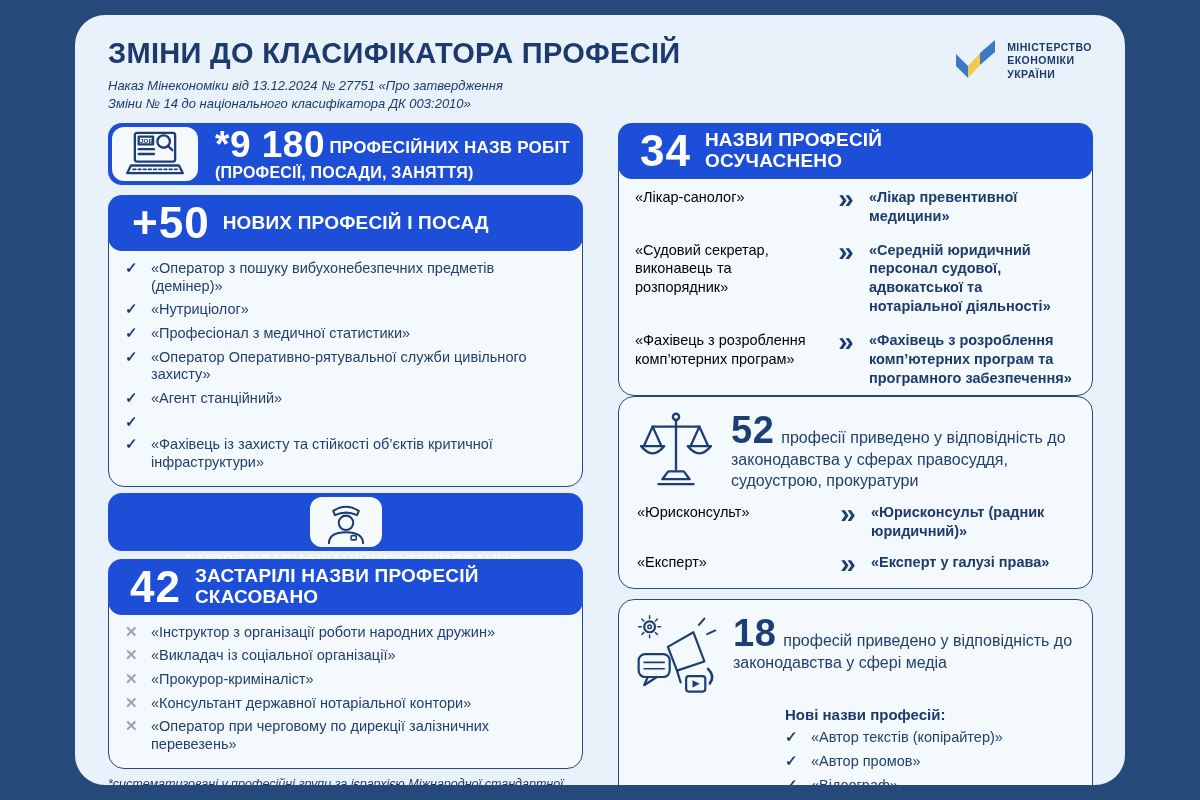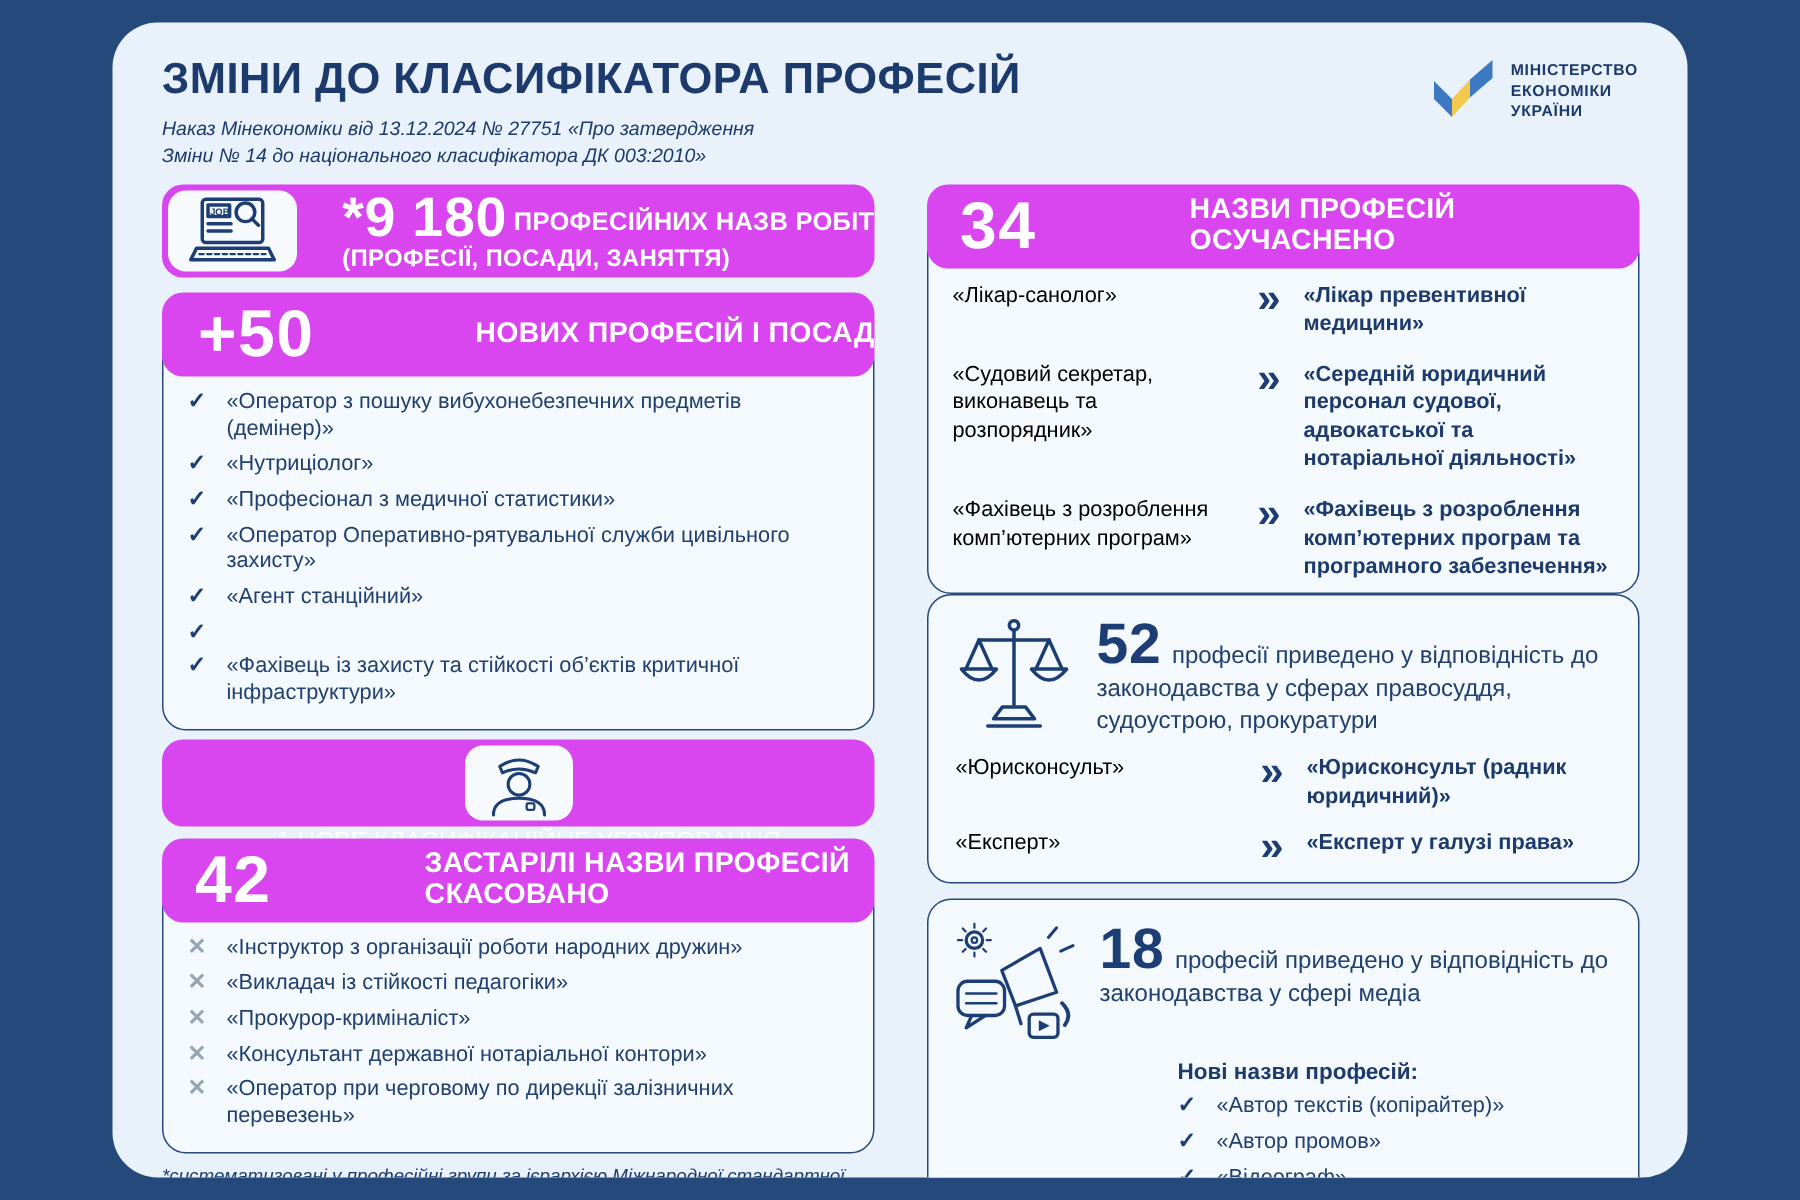--- a/index.html
+++ b/index.html
@@ -18,22 +18,22 @@
   .header { position:relative; margin-bottom:10px; }
   .title { font-size:29px; font-weight:bold; letter-spacing:0.3px; color:#1c3a6b; }
   .subtitle { margin-top:7px; font-style:italic; font-size:13px; line-height:1.38; color:#1c3a6b; font-weight:500; white-space:pre-line; }
   .logo { position:absolute; right:0; top:2px; display:flex; align-items:center; gap:9px; }
   .logo-text { font-size:10.5px; font-weight:bold; line-height:1.3; letter-spacing:0.5px; color:#1c3a6b; }
   
   .cols { display:flex; gap:35px; }
   .col { width:475px; flex:0 0 475px; }
   
   .bar {
-    background:#d946ef; border-radius:14px; color:#fff;
-    display:flex; align-items:center; position:relative; z-index:2;justify-content:space-between;
+    background:#1d4ed8; border-radius:14px; color:#fff;
+    display:flex; align-items:center; position:relative; z-index:2;
   }
   .chip {
     background:#f6fafd; border-radius:12px; margin:4px;
     display:flex; align-items:center; justify-content:center; flex:0 0 auto;
   }
   .bar1 { height:62px; margin-bottom:10px; }
   .bar1 .chip { width:86px; height:54px; }
   .bar1-text { padding-left:13px; line-height:1.05; }
   .num-xl { font-size:37px; font-weight:800; letter-spacing:0.5px; vertical-align:-4px; }
   .bar-label { font-size:17px; font-weight:600; letter-spacing:0.2px; }
@@ -182,21 +182,21 @@
           <span class="bar-label">ЗАСТАРІЛІ НАЗВИ ПРОФЕСІЙ СКАСОВАНО</span>
         </div>
         <div class="panel">
           <ul class="check-list">
             <li>
                 <span class="mark no">✕</span>
                 <span>«Інструктор з організації роботи народних дружин»</span>
               </li>
             <li>
                 <span class="mark no">✕</span>
-                <span>«Викладач із стійкості педагогіки»</span>
+                <span>«Викладач із соціальної організації»</span>
               </li>
             <li>
                 <span class="mark no">✕</span>
                 <span>«Прокурор-криміналіст»</span>
               </li>
             <li>
                 <span class="mark no">✕</span>
                 <span>«Консультант державної нотаріальної контори»</span>
               </li>
             <li>

